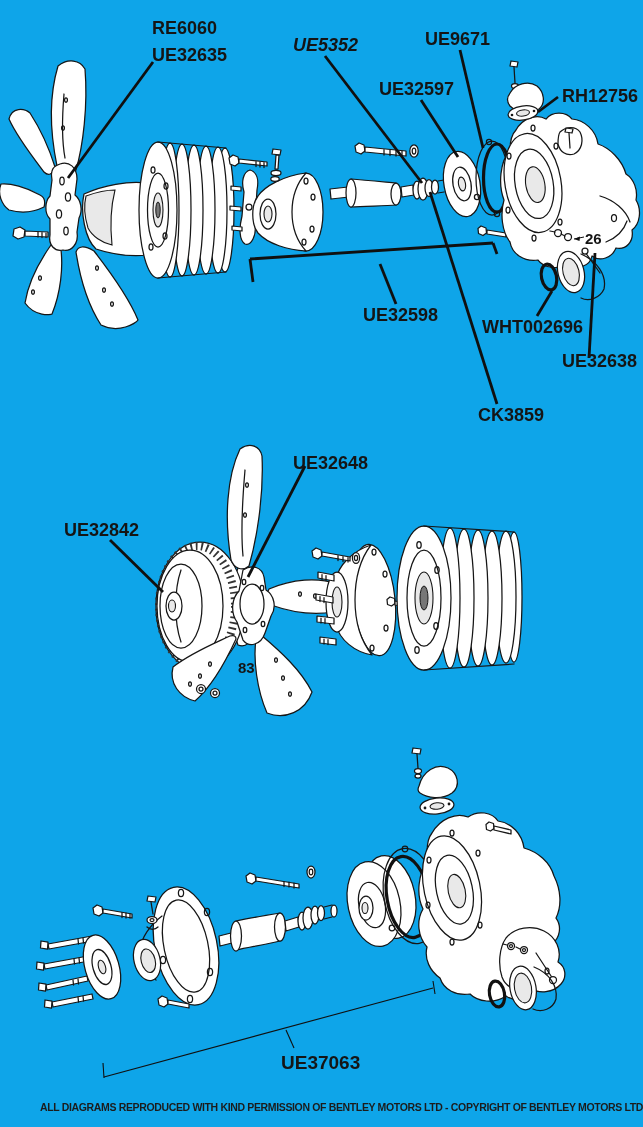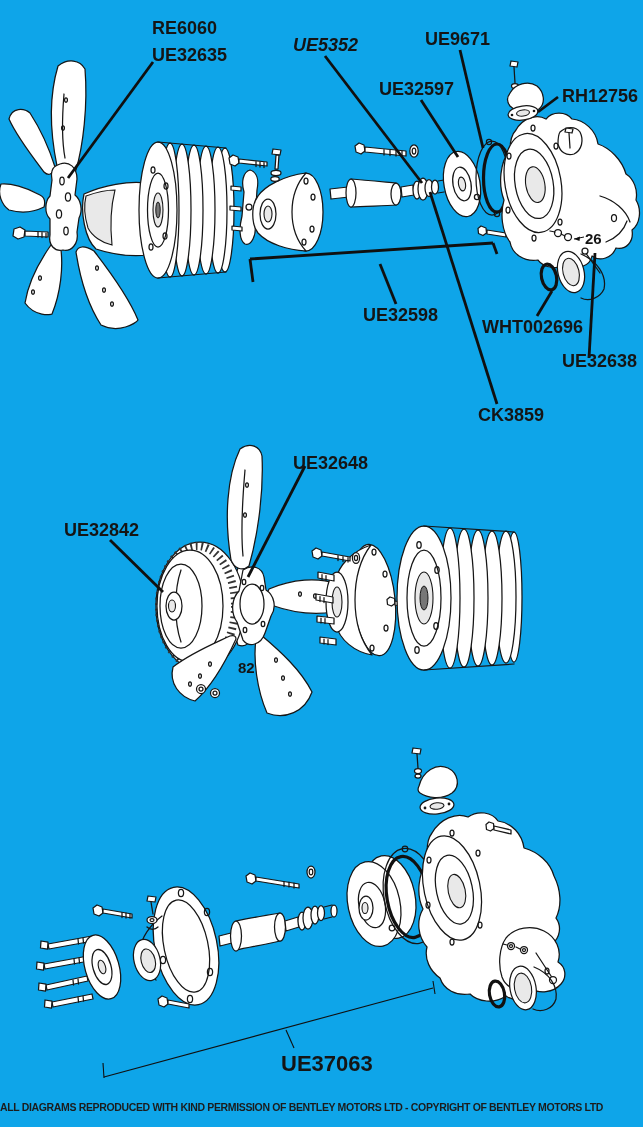--- a/index.html
+++ b/index.html
@@ -7,21 +7,21 @@
           font-family:"Liberation Sans",sans-serif;overflow:hidden;}
   svg.art{position:absolute;left:0;top:0;}
   .ln{fill:none;stroke:#161616;stroke-width:1.25;stroke-linecap:round;stroke-linejoin:round;}
   .fl{fill:#ffffff;stroke:#161616;stroke-width:1.25;stroke-linejoin:round;stroke-linecap:round;}
   .sh{fill:#e9e9e9;stroke:#161616;stroke-width:1.1;}
   .dk{fill:#777;stroke:#161616;stroke-width:1;}
   .th{fill:none;stroke:#111;stroke-width:3.2;}
   .part-label{position:absolute;font-size:18px;font-weight:700;color:#151515;
               line-height:1;white-space:nowrap;letter-spacing:0;}
   .part-label.small{font-size:15px;font-weight:700;}
-  .footer{position:absolute;left:0;top:1101px;width:643px;text-align:left;
+  .footer{position:absolute;left:0;top:1101px;width:643px;text-align:right;
           font-size:10.5px;font-weight:700;letter-spacing:-0.35px;color:#1c1c1c;white-space:nowrap;}
   #leader-layer line{stroke:#101010;}
 </style>
 </head>
 <body>
 
 <div class="canvas">
 
 <svg class="art" width="643" height="1127" viewBox="0 0 643 1127">
 
@@ -429,19 +429,19 @@
       <div class="part-label" style="left: 425px; top: 30px;">UE9671</div>
       <div class="part-label" style="left: 379px; top: 80px;">UE32597</div>
       <div class="part-label" style="left: 562px; top: 87px;">RH12756</div>
       <div class="part-label" style="left: 363px; top: 306px;">UE32598</div>
       <div class="part-label" style="left: 482px; top: 318px;">WHT002696</div>
       <div class="part-label" style="left: 562px; top: 352px;">UE32638</div>
       <div class="part-label" style="left: 478px; top: 406px;">CK3859</div>
       <div class="part-label small" style="left: 585px; top: 231px;">26</div>
       <div class="part-label" style="left: 293px; top: 448px; margin-top: 6px;">UE32648</div>
       <div class="part-label" style="left: 55px; top: 521px; margin-left: 9px;">UE32842</div>
-      <div class="part-label small" style="left: 238px; top: 660px;">82</div>
-      <div class="part-label" style="left: 281px; top: 1053px; font-size: 22px;">UE37063</div>
+      <div class="part-label small" style="left: 238px; top: 660px;">83</div>
+      <div class="part-label" style="left: 281px; top: 1053px; font-size: 19px;">UE37063</div>
     </div>
 
 <div class="footer">ALL DIAGRAMS REPRODUCED WITH KIND PERMISSION OF BENTLEY MOTORS LTD - COPYRIGHT OF BENTLEY MOTORS LTD</div>
 
 </div>
 
 </body></html>

